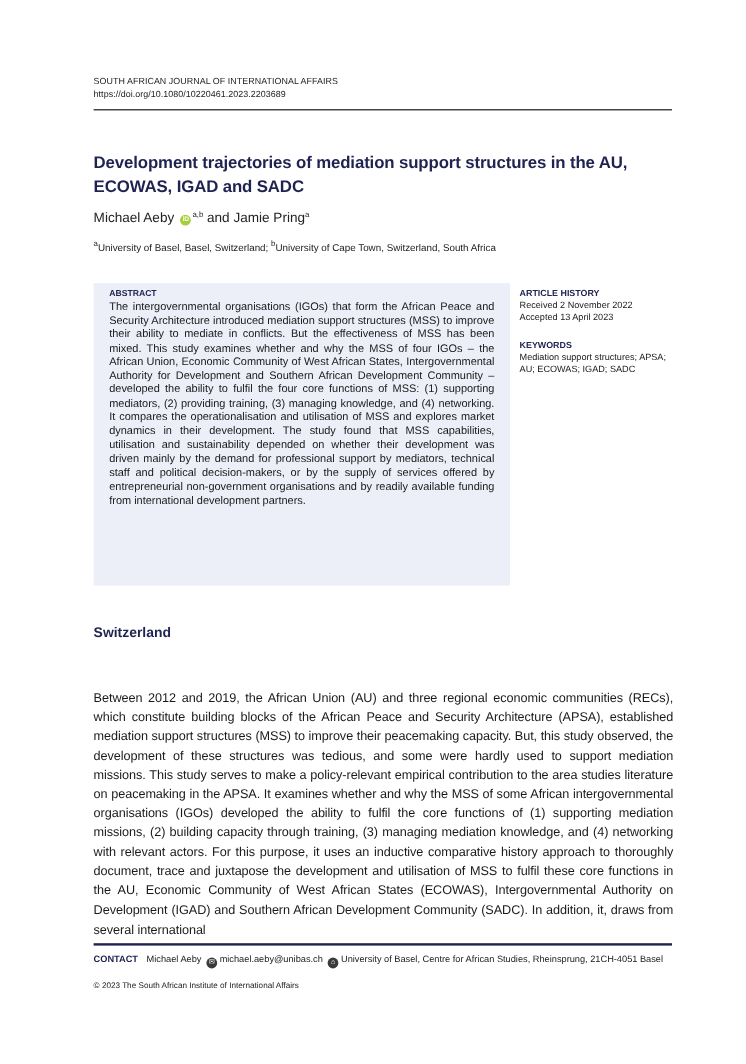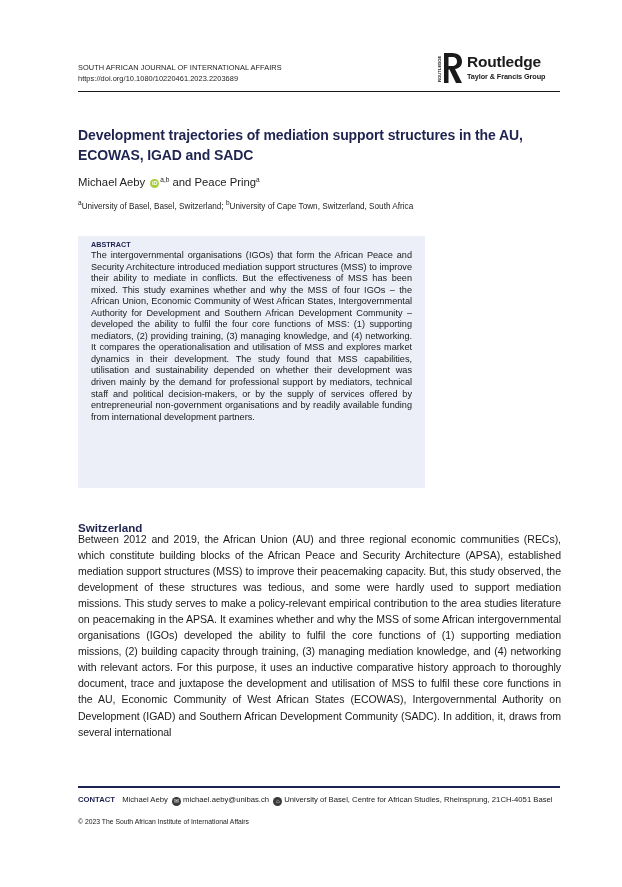--- a/index.html
+++ b/index.html
@@ -28,68 +28,68 @@
   .abstract-head { position: absolute; left: 91px; top: 240px; font-size: 7.2px; font-weight: bold; color: #1e2350; text-align: center; }
   .abstract-text { position: absolute; left: 91px; top: 250px; width: 321px; font-size: 9.15px; line-height: 11.55px; text-align: justify; color: #1a1a1a; }
 
   
   .side { position: absolute; left: 433px; top: 240px; width: 130px; font-size: 7.6px; line-height: 10.2px; color: #1a1a1a; }
   .side .h { font-weight: bold; color: #1e2350; font-size: 7.4px; }
   .side .gap { height: 12px; }
 
   
   .intro-head { position: absolute; left: 78px; top: 521px; font-size: 11.6px; font-weight: bold; color: #1e2350; }
-  .intro-text { position: absolute; left: 78px; top: 531px; width: 483px; font-size: 10.55px; line-height: 16.05px; text-align: justify; color: #1a1a1a; letter-spacing: -0.05px; }
+  .intro-text { position: absolute; left: 78px; top: 574px; width: 483px; font-size: 10.55px; line-height: 16.05px; text-align: justify; color: #1a1a1a; letter-spacing: -0.05px; }
 
   
   .rule-bottom { position: absolute; left: 78px; top: 786px; width: 482px; height: 2px; background: #1e2350; }
   .contact { position: absolute; left: 78px; top: 795px; width: 486px; font-size: 7.7px; line-height: 10.4px; color: #1a1a1a; }
   .contact .lbl { font-weight: bold; color: #1e2350; margin-right: 5px; }
   .ic { display: inline-block; width: 9px; height: 9px; border-radius: 50%; background: #3a3a3a; color: #fff; font-size: 6px; text-align: center; line-height: 9px; vertical-align: -1px; margin: 0 2px; }
   .copyright { position: absolute; left: 78px; top: 818px; font-size: 6.8px; color: #1a1a1a; white-space: nowrap; }
 </style>
 </head>
 <body>
 
 <div class="page">
 
   <div class="journal">
     <div>SOUTH AFRICAN JOURNAL OF INTERNATIONAL AFFAIRS</div>
     <div>https://doi.org/10.1080/10220461.2023.2203689</div>
   </div>
 
-  <div class="logo">
-    <svg class="logo-mark" viewBox="0 0 26 32">
-      <text x="4" y="30" font-size="4.2" font-family="Liberation Sans, sans-serif" font-weight="bold" fill="#1a1a1a" transform="rotate(-90 4 30)">ROUTLEDGE</text>
-      <path d="M7 1 H15 C22 1 25 5 25 9.5 C25 14 22 16.5 18 17 L25 31 H19 L12.5 17.5 H11.5 V31 H7 Z M11.5 5 V14 H15 C18.5 14 20 12 20 9.5 C20 7 18.5 5 15 5 Z" fill="#1a1a1a"></path>
-    </svg>
-    <div class="logo-word">Routledge</div>
-    <div class="logo-sub">Taylor &amp; Francis Group</div>
-  </div>
 
   <div class="rule-top"></div>
 
   <div class="title">Development trajectories of mediation support structures in the AU, ECOWAS, IGAD and SADC</div>
 
   <div class="authors">
     <span>Michael Aeby</span>
     <span class="orcid">iD</span><sup>a,b</sup>
     <span>and</span>
-    <span>Peace Pring</span><sup>a</sup>
+    <span>Jamie Pring</span><sup>a</sup>
   </div>
 
   <div class="affil">
     <sup>a</sup><span>University of Basel, Basel, Switzerland;</span>
     <sup>b</sup><span>University of Cape Town, Switzerland, South Africa</span>
   </div>
 
   <div class="abstract-box"></div>
   <div class="abstract-head">ABSTRACT</div>
   <div class="abstract-text">The intergovernmental organisations (IGOs) that form the African Peace and Security Architecture introduced mediation support structures (MSS) to improve their ability to mediate in conflicts. But the effectiveness of MSS has been mixed. This study examines whether and why the MSS of four IGOs – the African Union, Economic Community of West African States, Intergovernmental Authority for Development and Southern African Development Community – developed the ability to fulfil the four core functions of MSS: (1) supporting mediators, (2) providing training, (3) managing knowledge, and (4) networking. It compares the operationalisation and utilisation of MSS and explores market dynamics in their development. The study found that MSS capabilities, utilisation and sustainability depended on whether their development was driven mainly by the demand for professional support by mediators, technical staff and political decision-makers, or by the supply of services offered by entrepreneurial non-government organisations and by readily available funding from international development partners.</div>
 
+  <div class="side">
+    <div class="h">ARTICLE HISTORY</div>
+    <div>Received 2 November 2022</div>
+    <div>Accepted 13 April 2023</div>
+    <div class="gap"></div>
+    <div class="h">KEYWORDS</div>
+    <div>Mediation support structures; APSA; AU; ECOWAS; IGAD; SADC</div>
+  </div>
 
   <div class="intro-head">Switzerland</div>
   <div class="intro-text">Between 2012 and 2019, the African Union (AU) and three regional economic communities (RECs), which constitute building blocks of the African Peace and Security Architecture (APSA), established mediation support structures (MSS) to improve their peacemaking capacity. But, this study observed, the development of these structures was tedious, and some were hardly used to support mediation missions. This study serves to make a policy-relevant empirical contribution to the area studies literature on peacemaking in the APSA. It examines whether and why the MSS of some African intergovernmental organisations (IGOs) developed the ability to fulfil the core functions of (1) supporting mediation missions, (2) building capacity through training, (3) managing mediation knowledge, and (4) networking with relevant actors. For this purpose, it uses an inductive comparative history approach to thoroughly document, trace and juxtapose the development and utilisation of MSS to fulfil these core functions in the AU, Economic Community of West African States (ECOWAS), Intergovernmental Authority on Development (IGAD) and Southern African Development Community (SADC). In addition, it, draws from several international</div>
 
   <div class="rule-bottom"></div>
   <div class="contact">
     <span class="lbl">CONTACT</span>
     <span>Michael Aeby</span>
     <span class="ic">✉</span><span>michael.aeby@unibas.ch</span>
     <span class="ic">⌂</span><span>University of Basel, Centre for African Studies, Rheinsprung, 21CH-4051 Basel</span>

